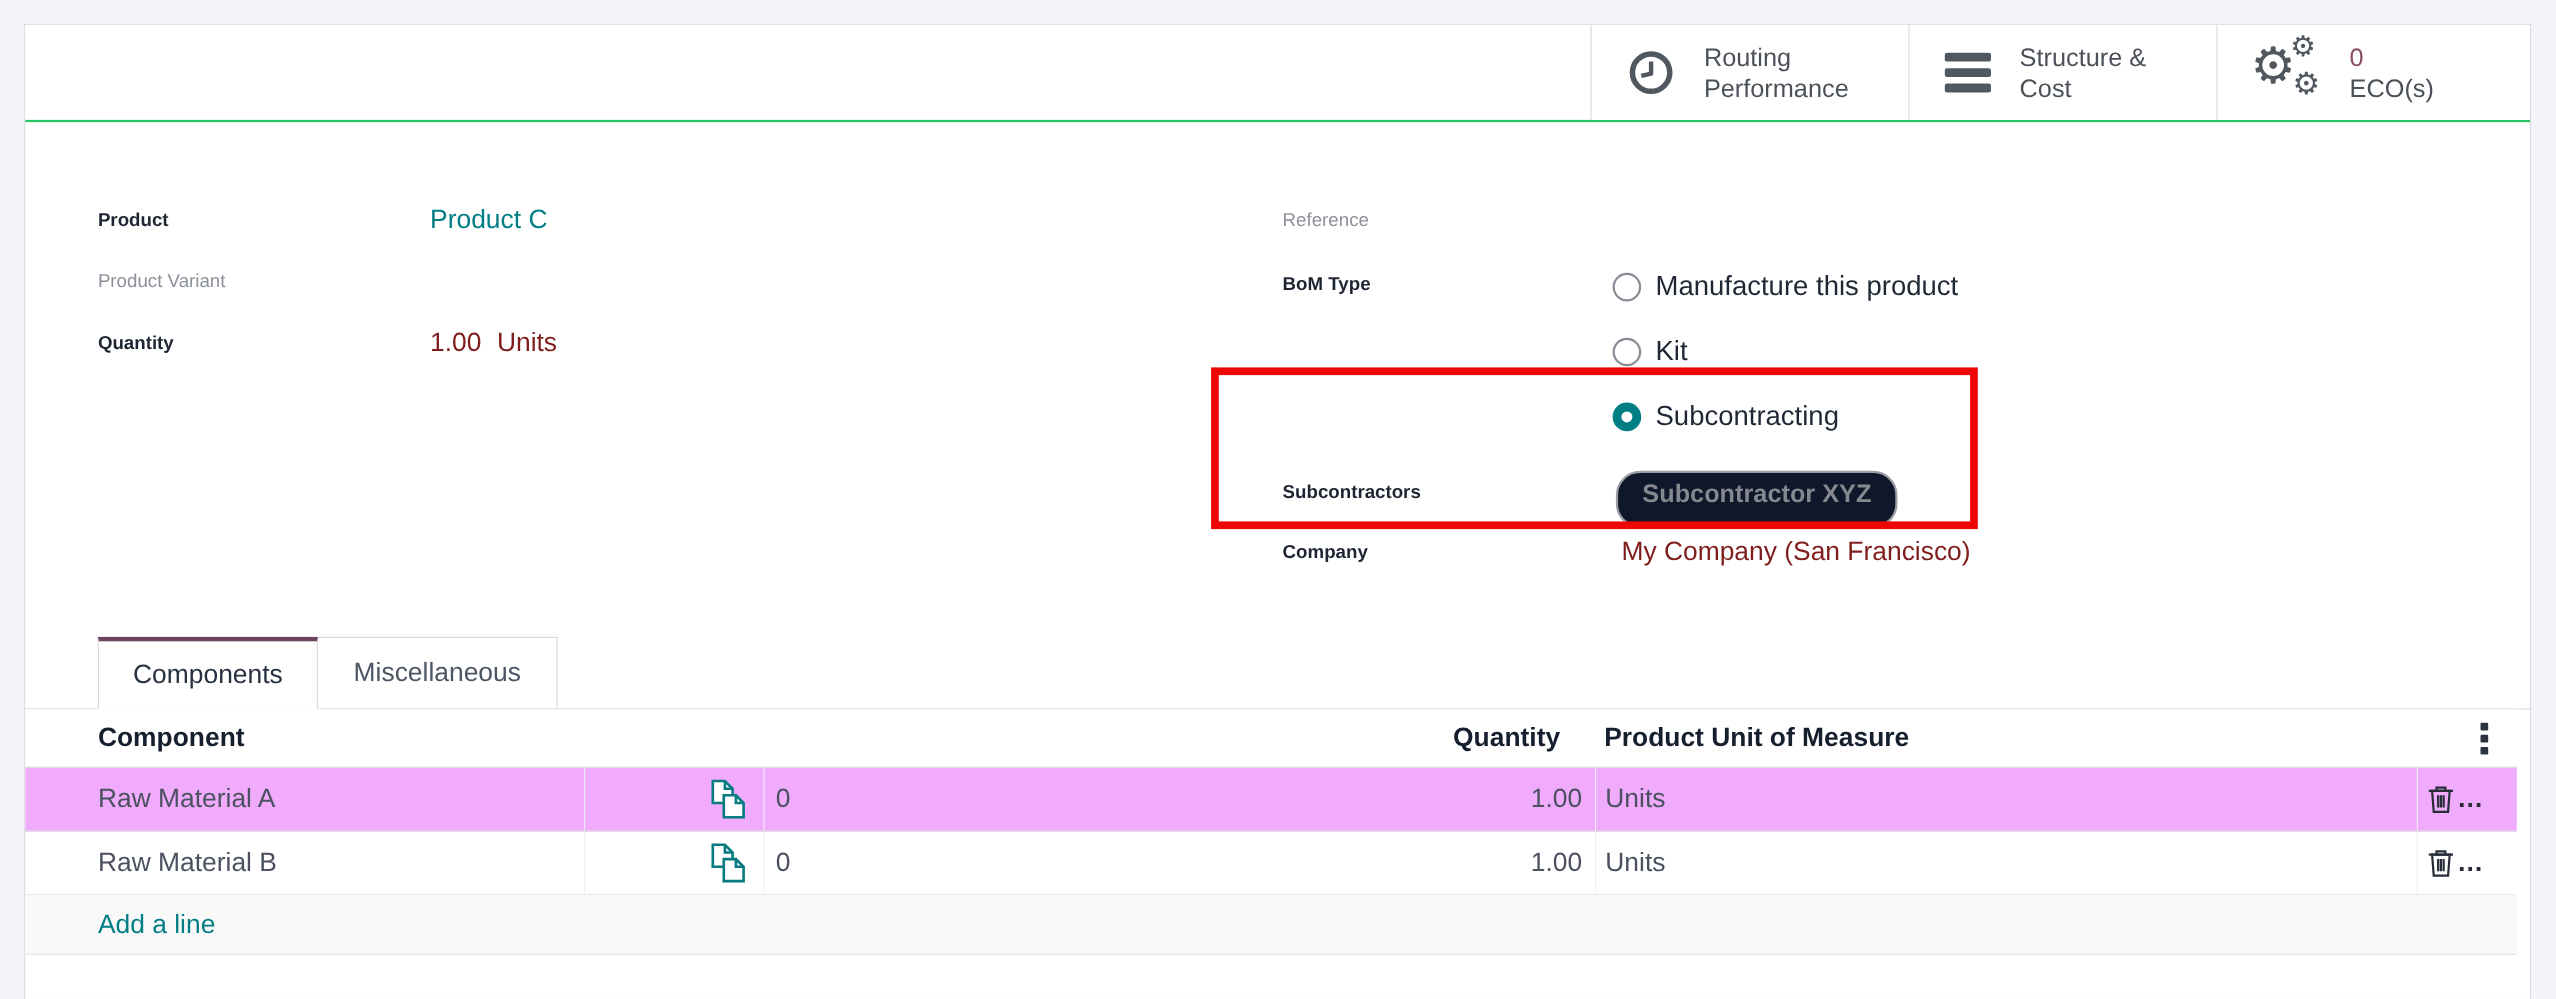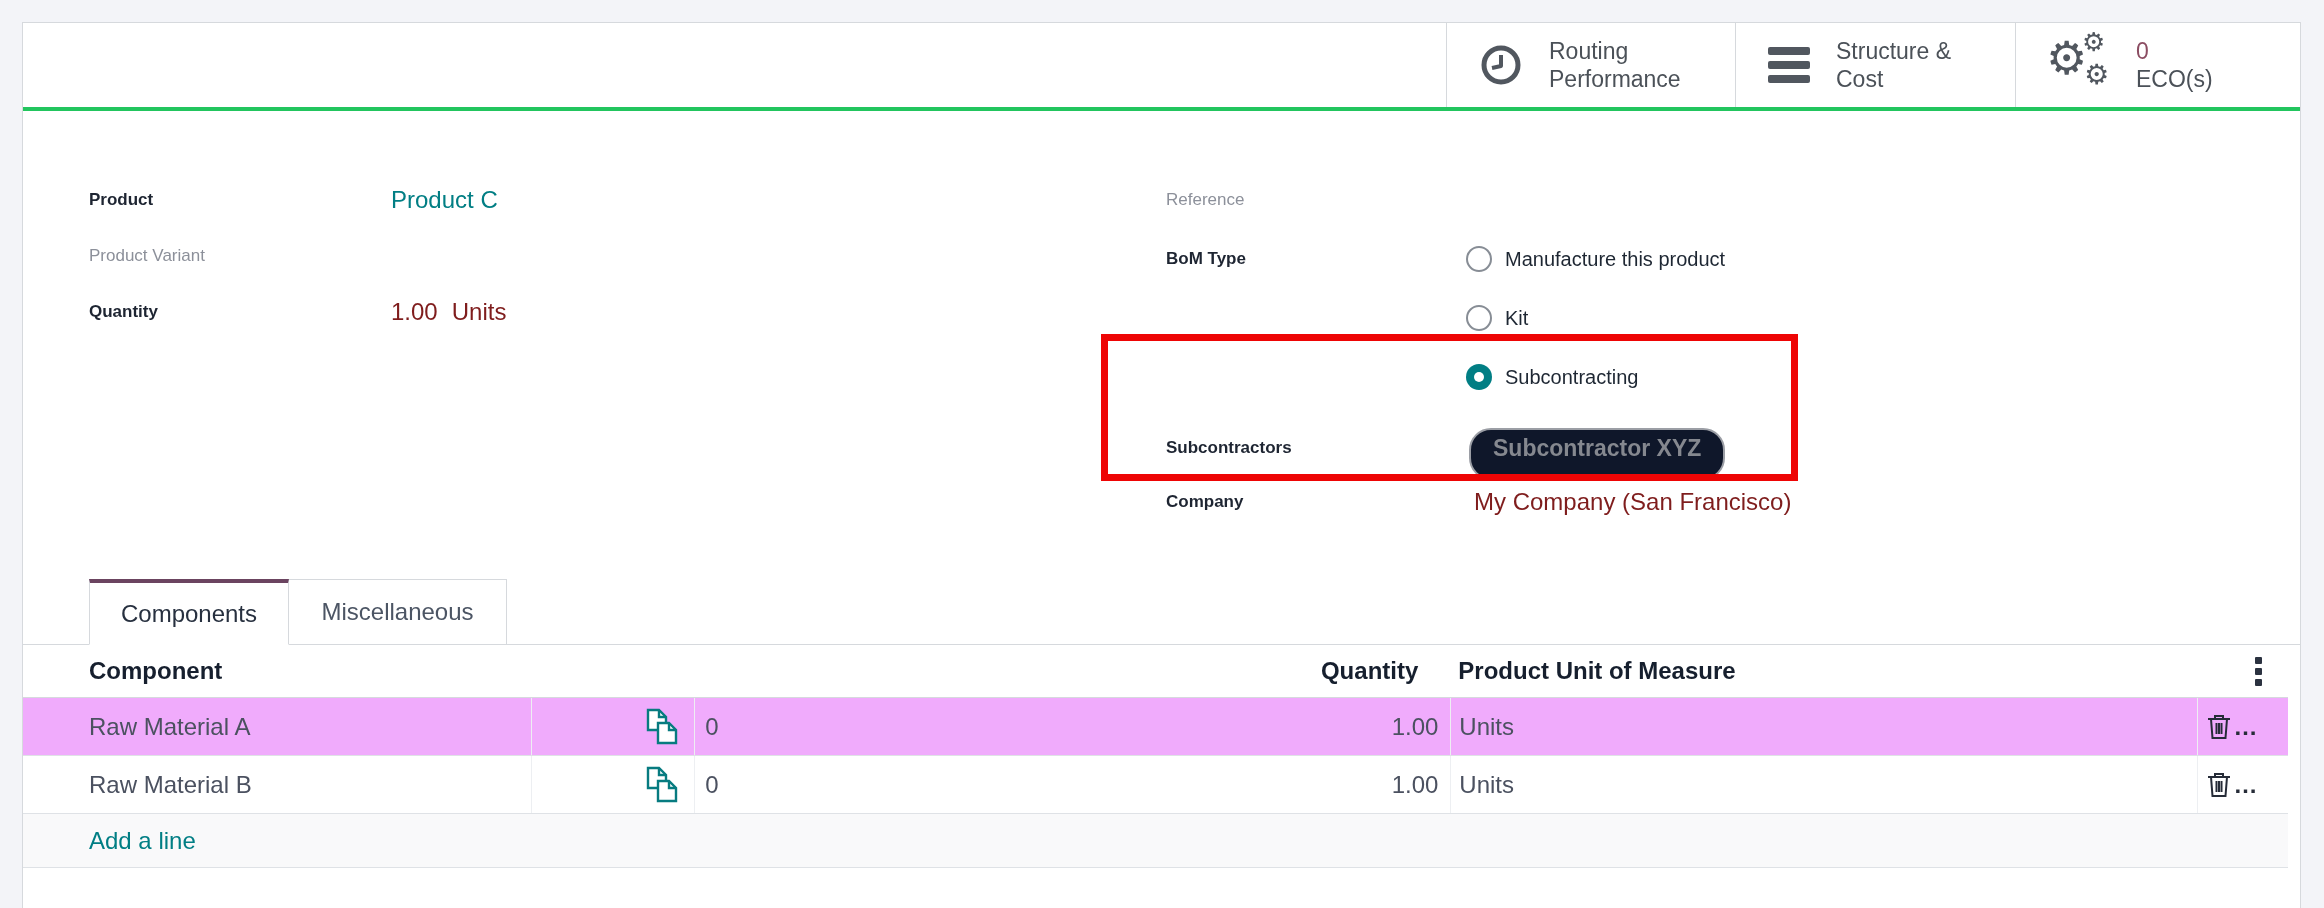--- a/index.html
+++ b/index.html
@@ -13,21 +13,21 @@
   }
   .sheet {
     position:absolute; left:22px; top:22px; width:2279px; height:886px;
     background:#fff;
     border:1px solid #d6d9dd; border-bottom:none;
   }
 
   
   .statusbar {
     position:absolute; left:0; top:0; right:0; height:88px;
-    border-bottom:4px solid #22c55e;
+    border-bottom:2px solid #22c55e;
     display:flex; justify-content:flex-end; background:#fff;
   }
   .stat-button {
     border-left:1px solid #d6d9dd;
     display:flex; align-items:center; gap:26px;
     padding:0 20px 0 32px; cursor:pointer; background:#fff;
   }
   .stat-button.b1 { width:289px; }
   .stat-button.b2 { width:280px; }
   .stat-button.b3 { width:285px; }
@@ -50,21 +50,21 @@
   .radio-row { position:absolute; display:flex; align-items:center; gap:13px; cursor:pointer; }
   .radio-circle {
     width:26px; height:26px; border-radius:50%;
     border:2px solid #878d95; background:#fff; position:relative; flex:0 0 auto;
   }
   .radio-row.selected .radio-circle { border:none; background:#017e84; }
   .radio-row.selected .radio-circle::after {
     content:""; position:absolute; left:8px; top:8px; width:10px; height:10px;
     border-radius:50%; background:#fff;
   }
-  .radio-label { font-size:20px; color:#1e2733; }
+  .radio-label { font-size:25px; color:#1e2733; }
 
   .tag-pill {
     position:absolute; height:52px; line-height:36px; padding:0 22px;
     border:2px solid #9b9ea5; border-radius:22px;
     font-size:23px; font-weight:600; color:#85888f; background:#0f172a; cursor:pointer;
   }
 
   .highlight-box {
     position:absolute; left:1078px; top:311px; width:697px; height:147px;
     border:7px solid #ee0505; pointer-events:none; z-index:5;

